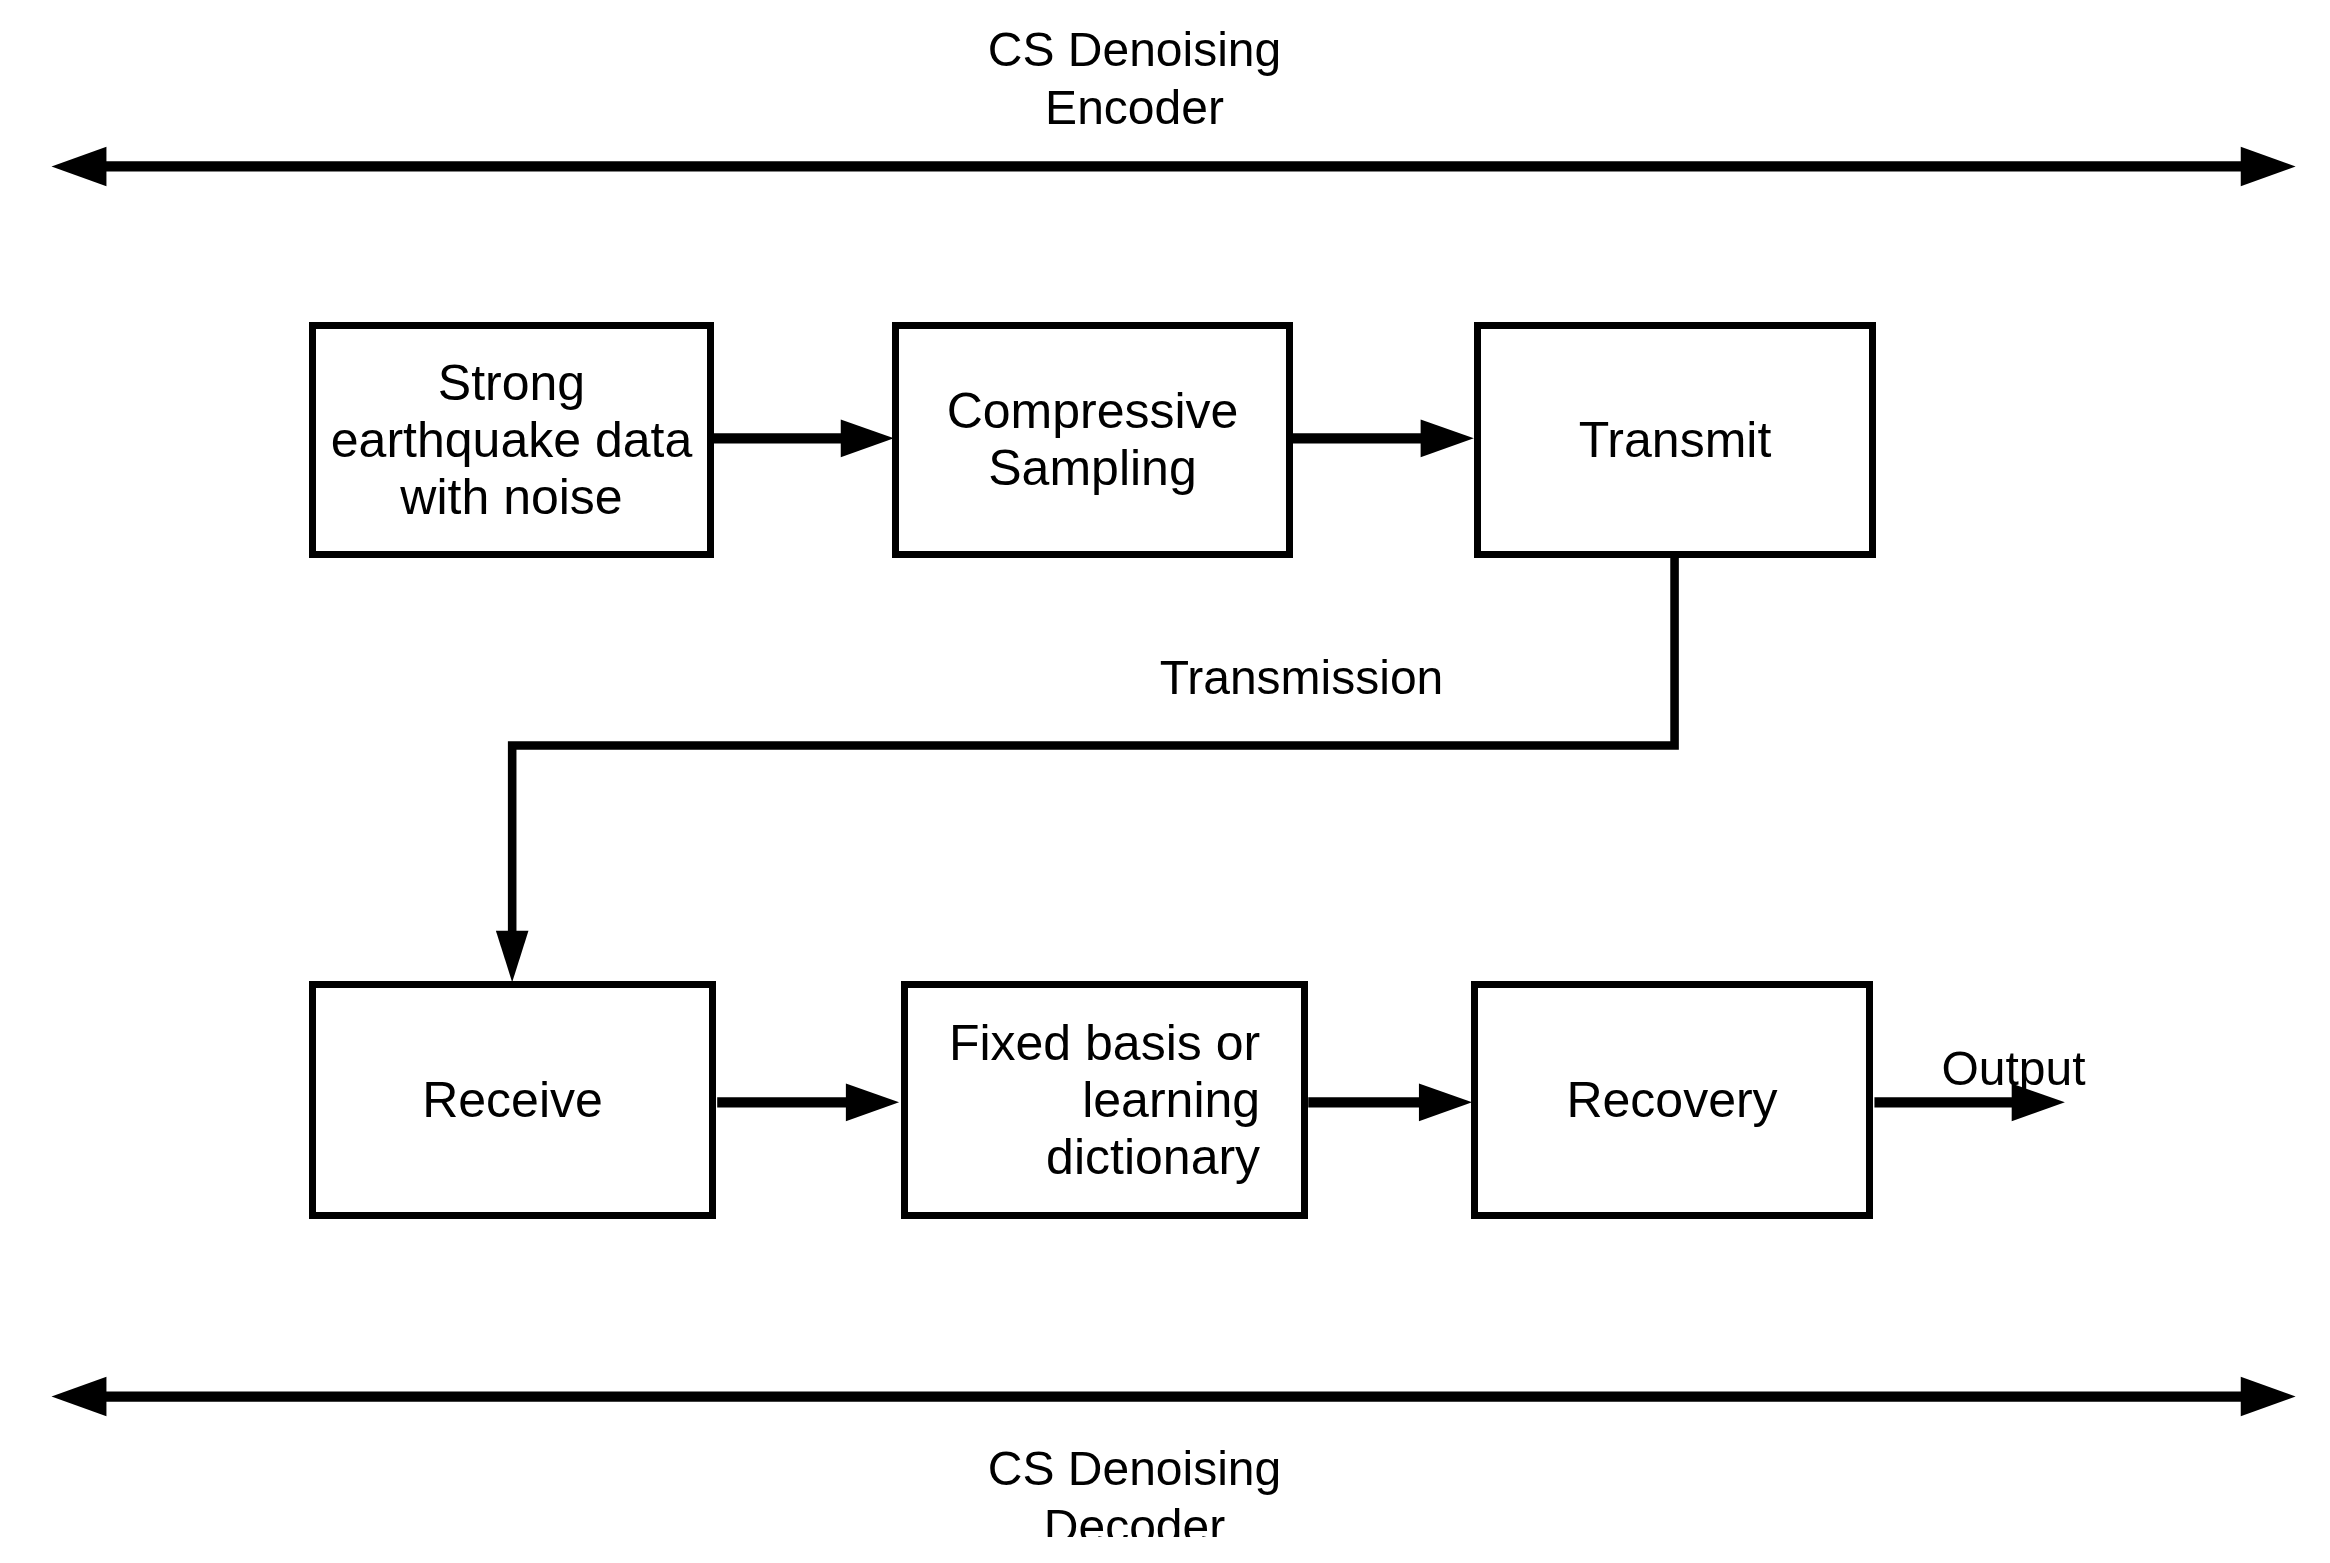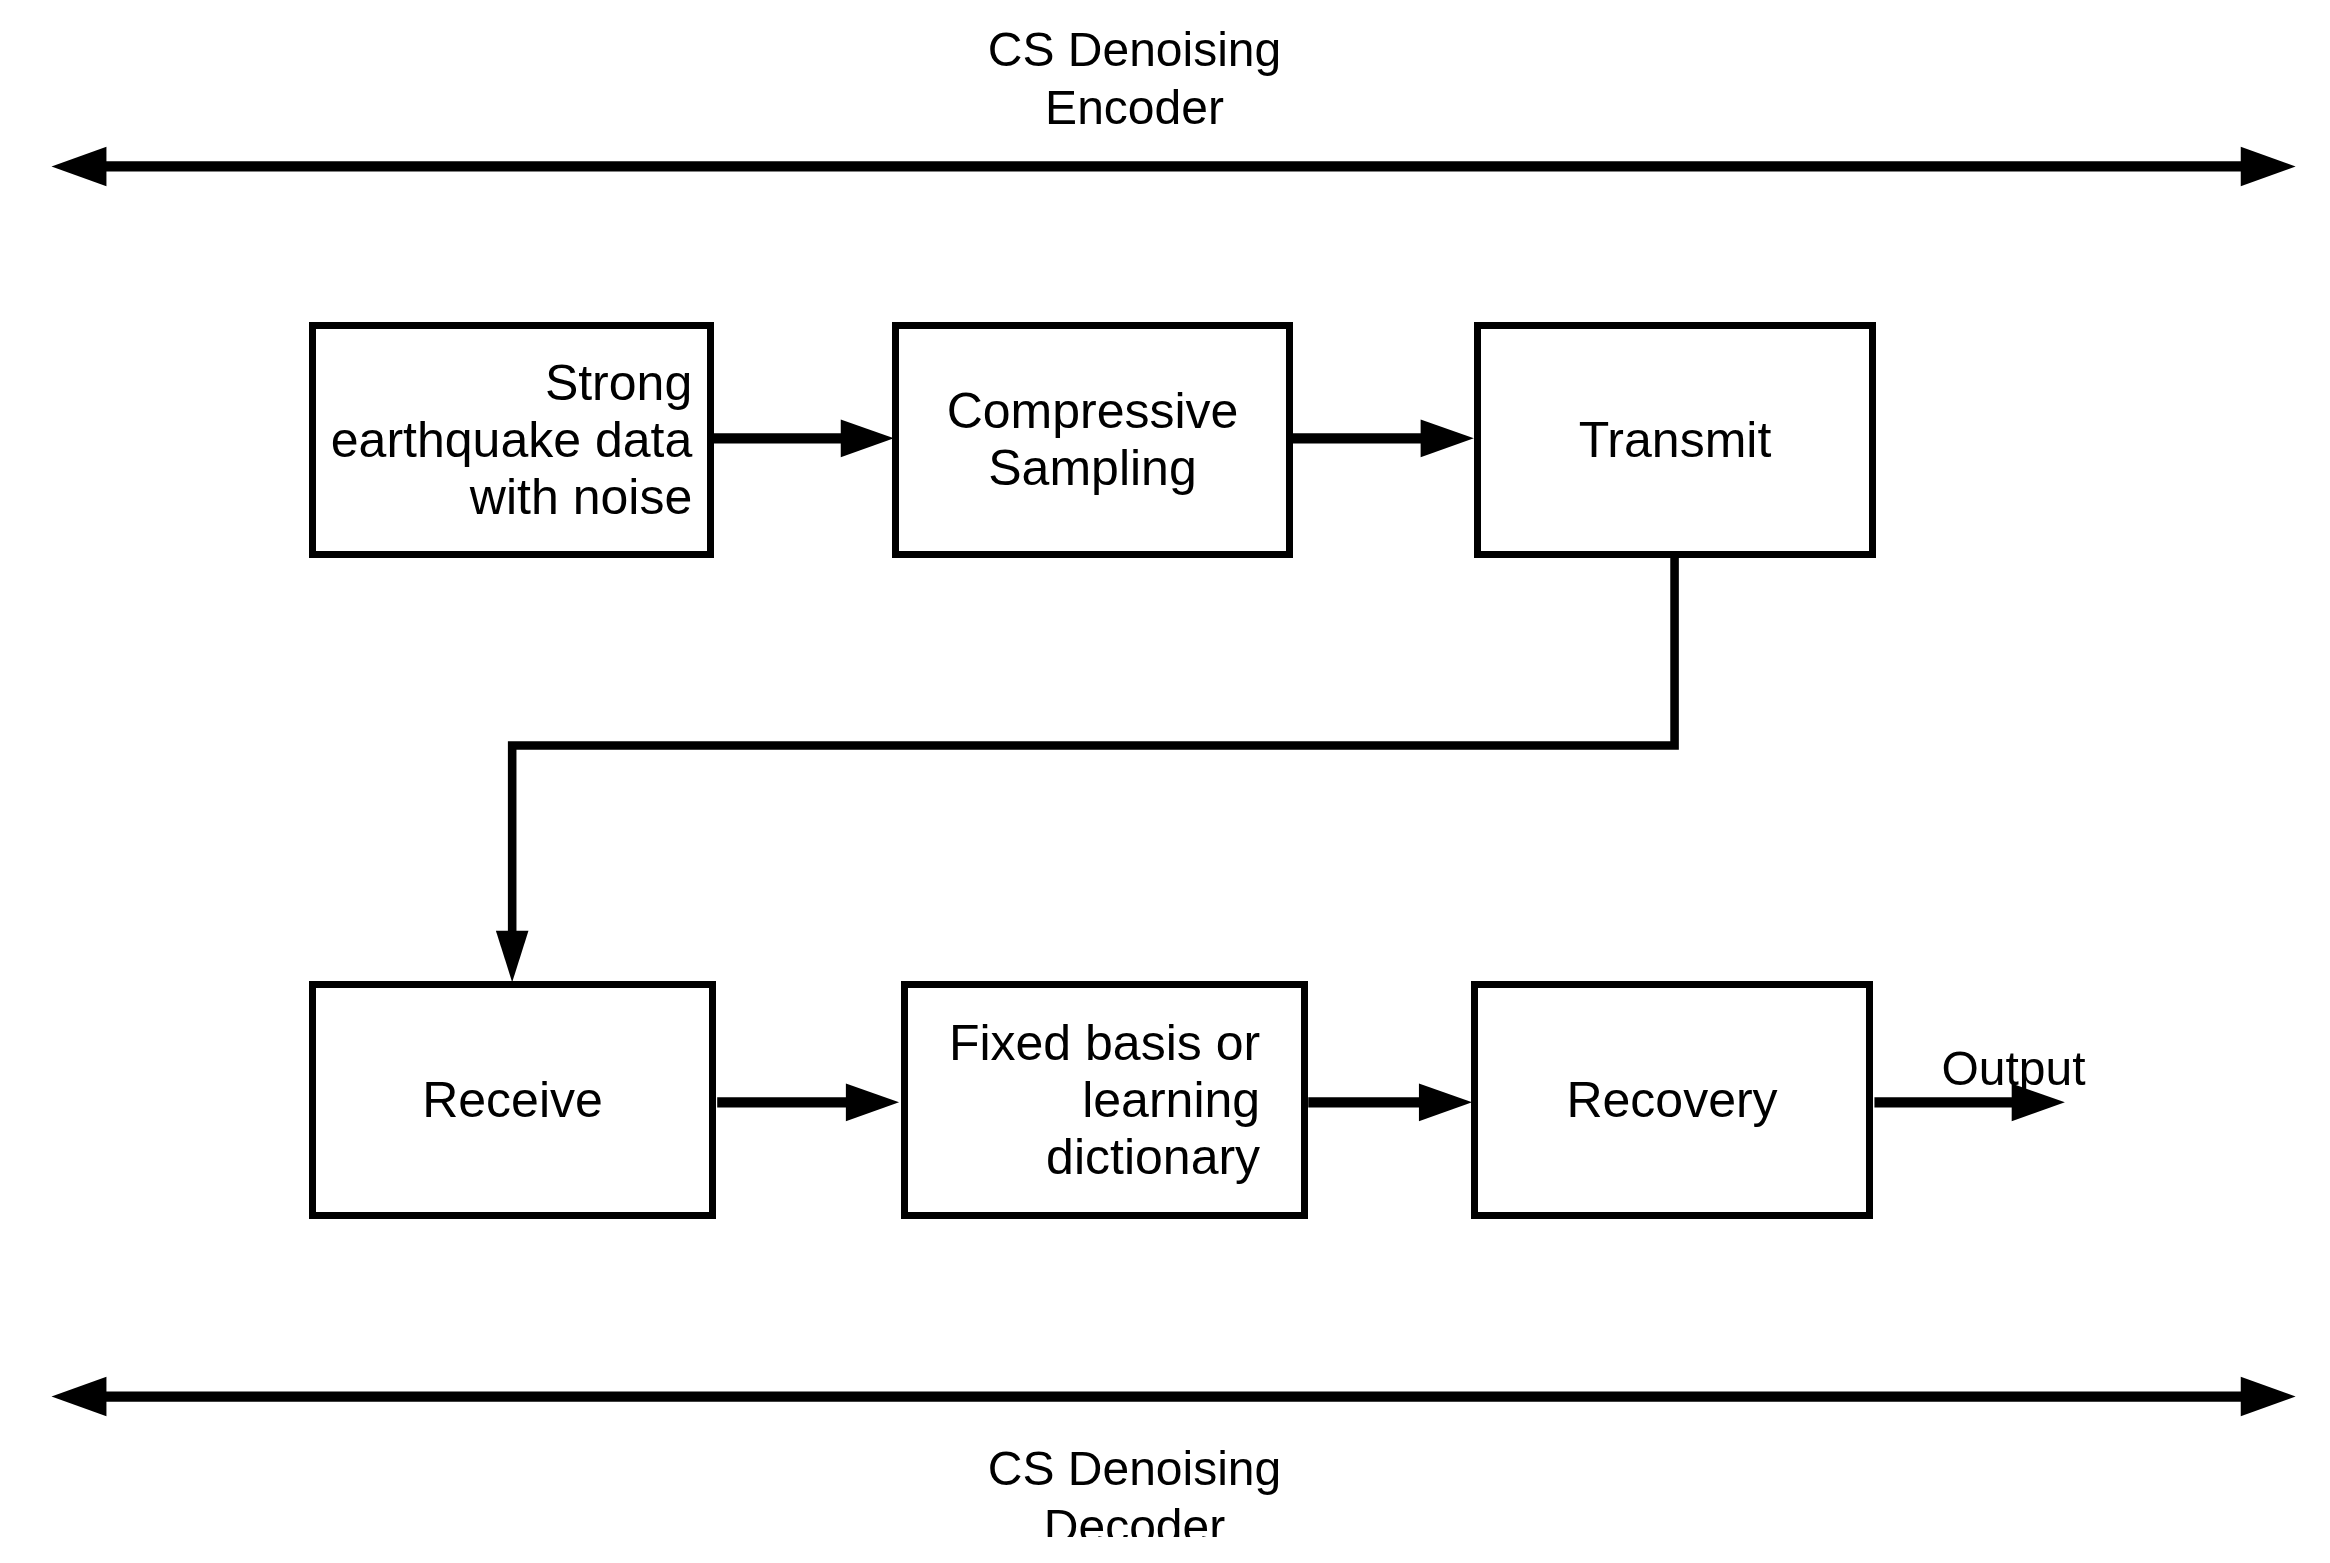--- a/index.html
+++ b/index.html
@@ -39,21 +39,21 @@
     white-space: pre-line;
   }
   .floating {
     position: absolute;
     text-align: center;
     font-size: 48px;
     line-height: 58px;
     white-space: pre-line;
   }
   
-  .b-strong   { left: 309px;  top: 322px;  width: 405px; height: 236px; text-align: right; }
+  .b-strong   { left: 309px;  top: 322px;  width: 405px; height: 236px; }
   .b-compress { left: 892px; top: 322px;  width: 401px; height: 236px; }
   .b-transmit { left: 1474px; top: 322px;  width: 402px; height: 236px; }
   
   .b-receive  { left: 309px;  top: 981px; width: 407px; height: 238px; }
   .b-fixed    { left: 901px; top: 981px; width: 407px; height: 238px; text-align: right; }
   .b-recovery { left: 1471px; top: 981px; width: 402px; height: 238px; }
   
   .t-encoder      { left: 877px; top: 20.6px;   width: 515px; }
   .t-decoder      { left: 877px; top: 1440px; width: 515px; }
   .t-transmission { left: 1087px; top: 649px;  width: 429px; }
@@ -105,20 +105,21 @@
 
     <g stroke="#000000" fill="#000000">
       <line x1="2185" y1="1285" x2="2349" y2="1285" stroke-width="12"></line>
       <polygon points="2407,1285 2345,1263 2345,1307" stroke="none"></polygon>
     </g>
   </svg>
 
   <div class="floating t-encoder">CS Denoising
 Encoder</div>
 
+  <div class="floating t-transmission">Transmission</div>
 
   <div class="floating t-output">Output</div>
 
   <div class="floating t-decoder">CS Denoising
 Decoder</div>
 
   <div class="fbox b-strong">
     <span class="lbl">Strong
 earthquake data
 with noise</span>

